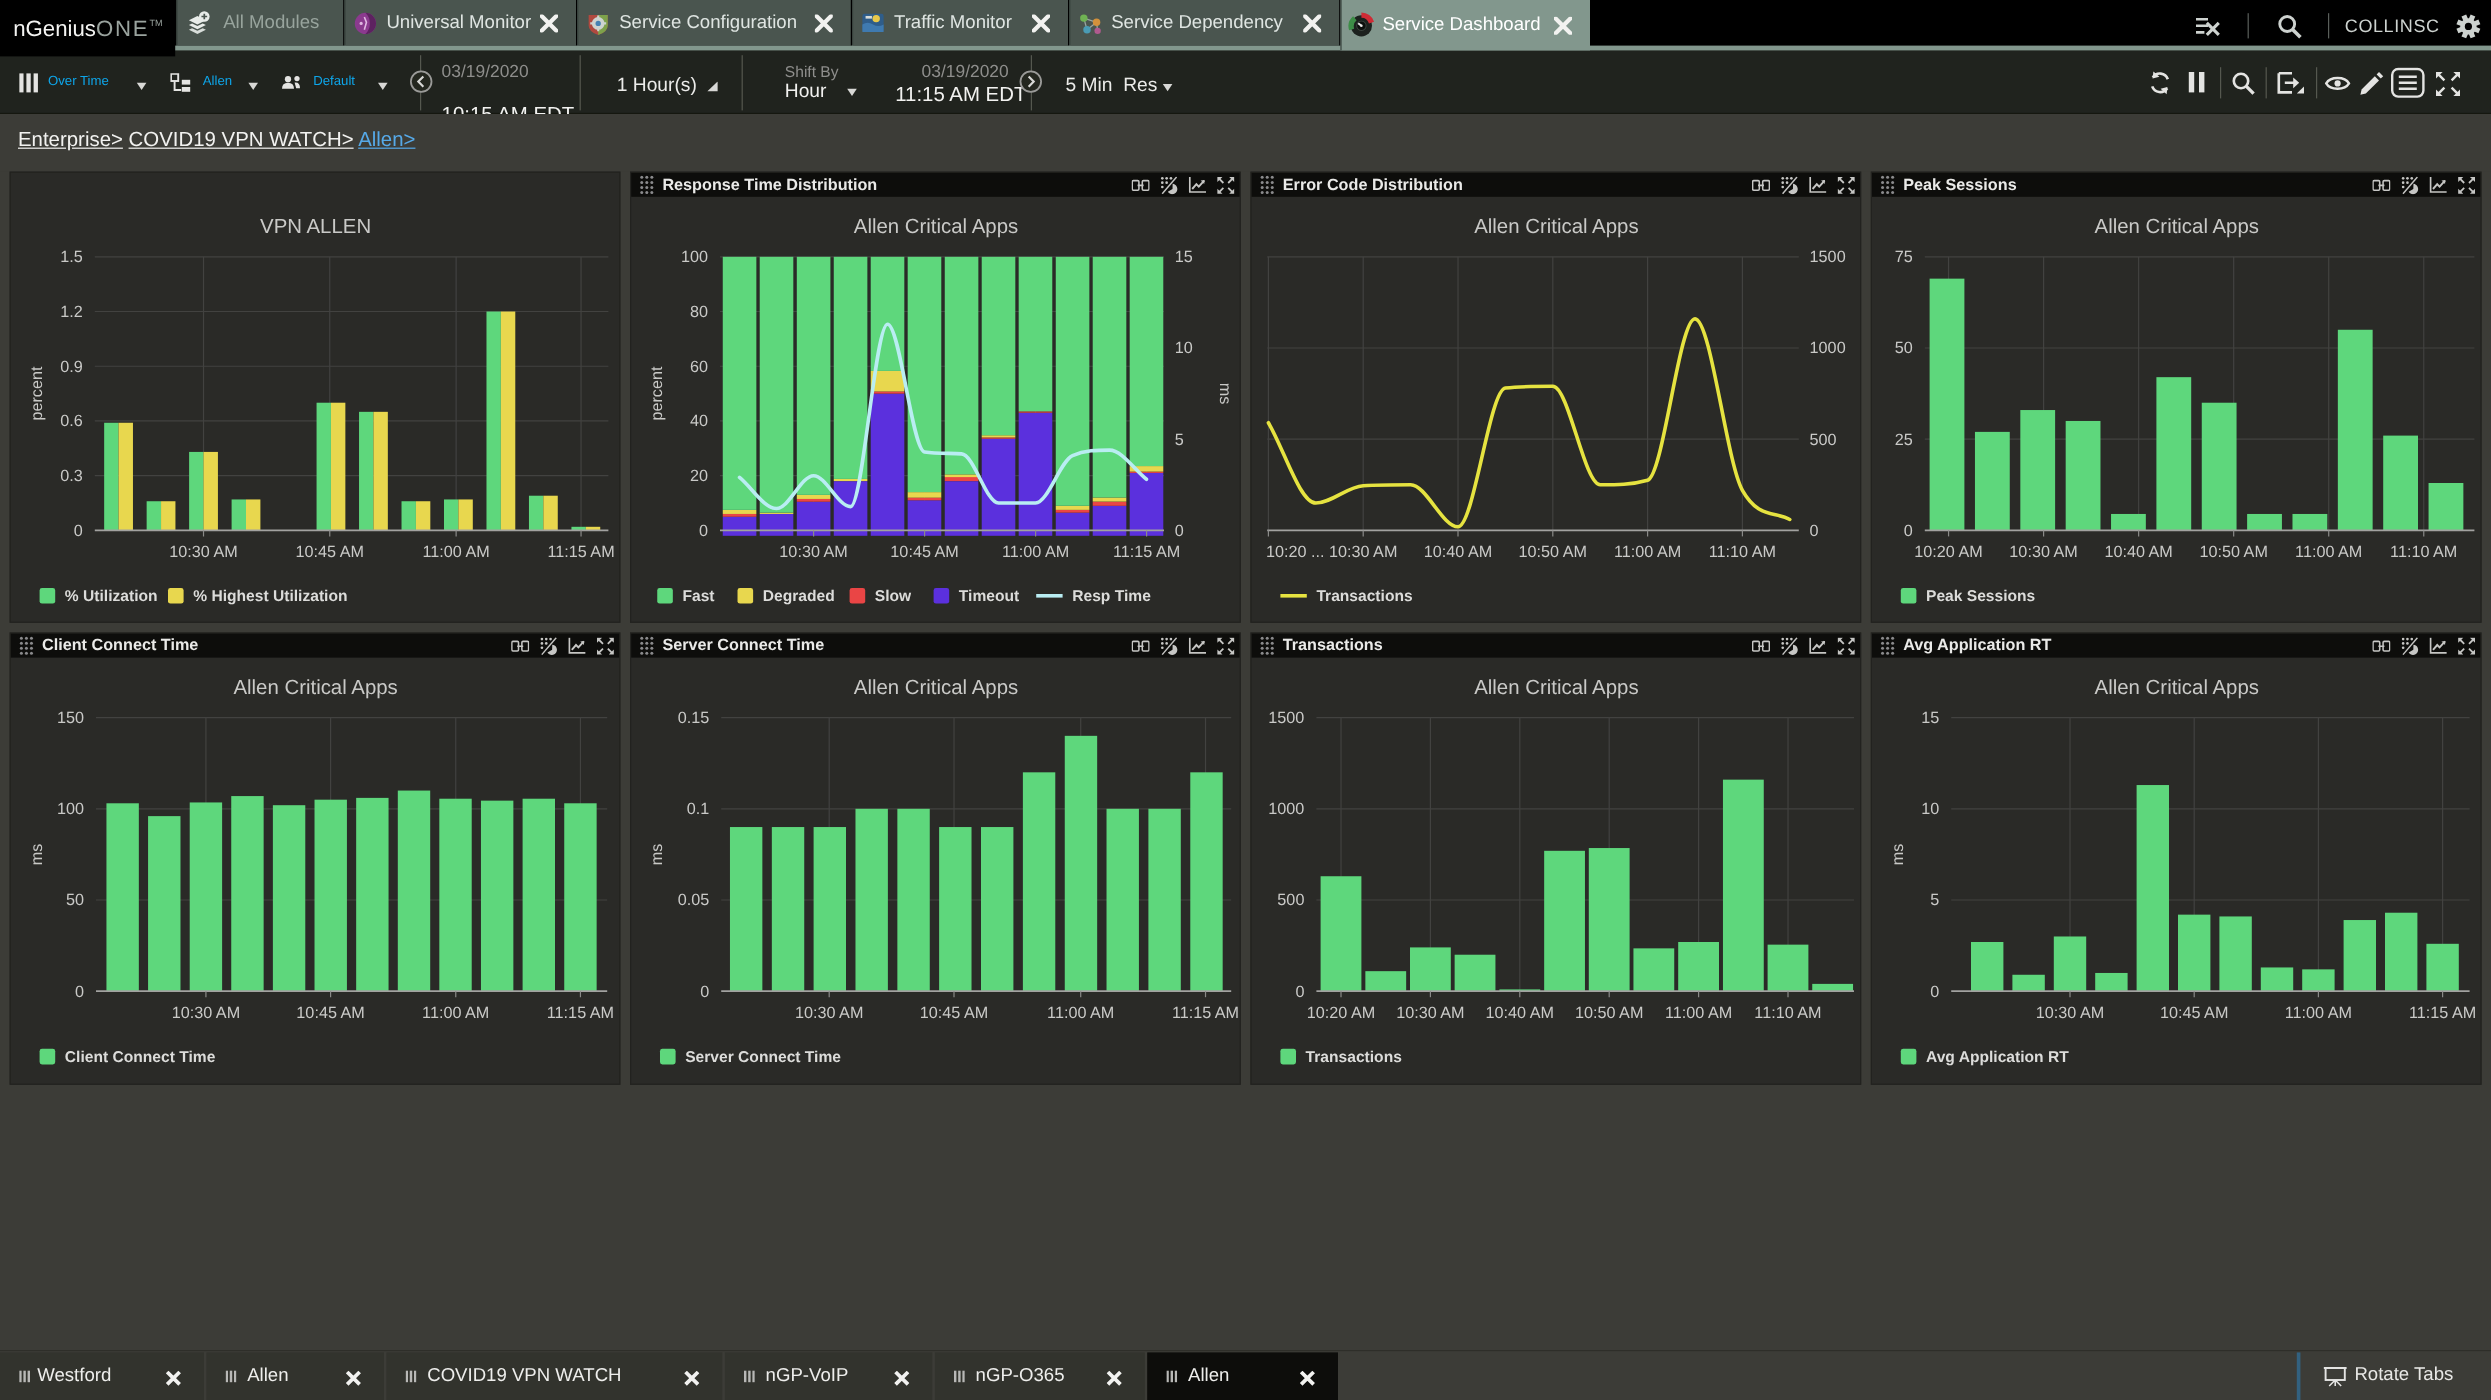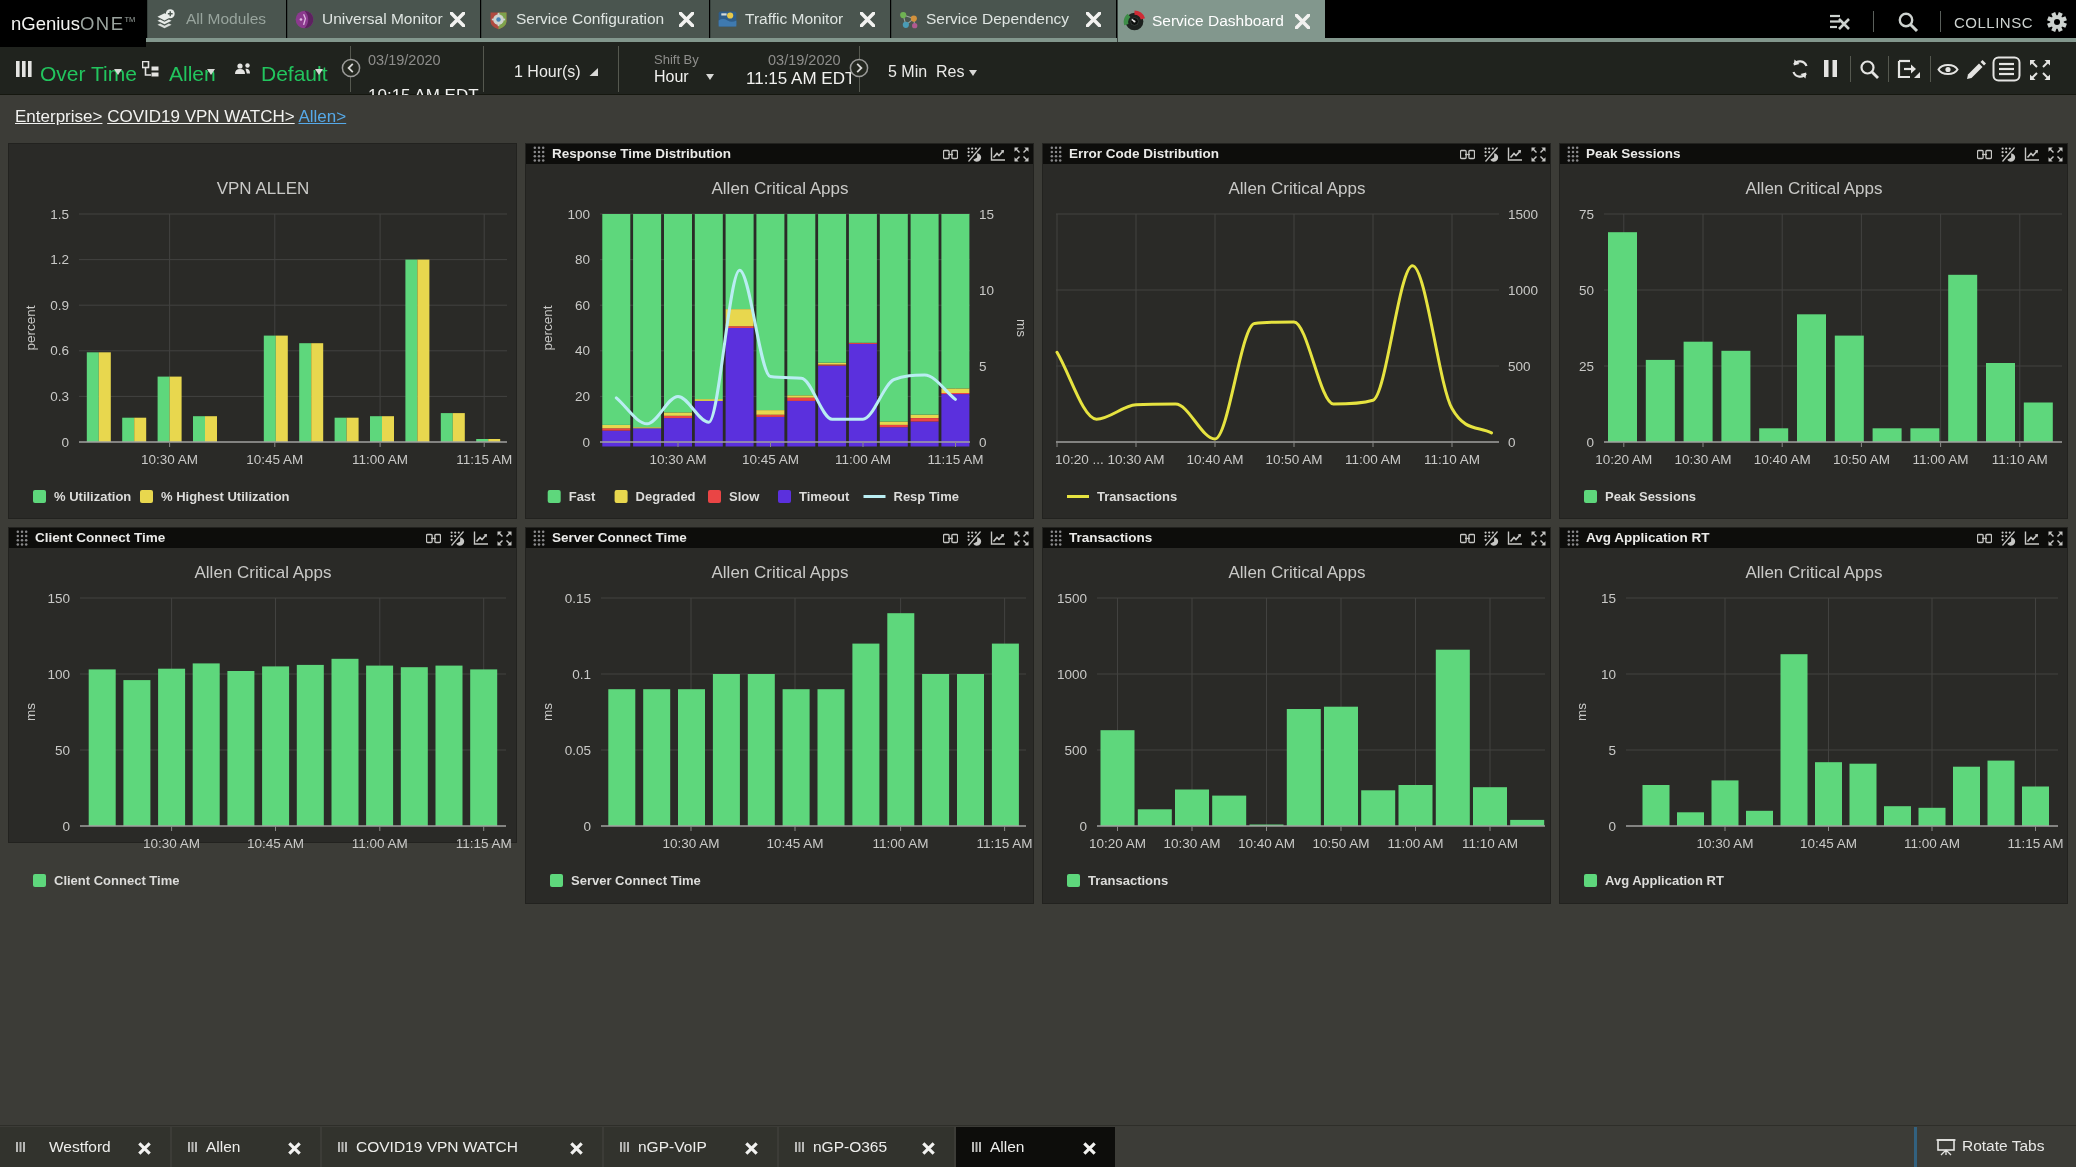--- a/index.html
+++ b/index.html
@@ -5,21 +5,21 @@
 .abs { position:absolute; }
 #topbar { left:0; top:0; width:2076px; height:42px; background:#000; }
 #strip { left:0; top:38px; width:2076px; height:4px; background:#82978d; z-index:3;}
 .mtab { position:absolute; top:0; height:38px; background:#4a554f; display:flex; align-items:center; z-index:2; border-left:1px solid #39433e;}
 .mtab span { color:#dfe5e2; font-size:15.5px; white-space:nowrap; }
 .mtab.dim span { color:#98a49d; }
 .mtab.active { background:#82978d; height:42px; z-index:4;}
 .mtab.active span { color:#ffffff; }
 #logo { position:absolute; left:0; top:0; width:146px; height:47px; background:#000; z-index:3; display:flex; align-items:center;}
 #toolbar { left:0; top:42px; width:2076px; height:53px; background:#20231e; border-bottom:1px solid #15170f; }
-.tbtext { position:absolute; color:#22c55e; font-size:21px; }
+.tbtext { position:absolute; color:#0ea5e9; font-size:11px; }
 .tbdiv { position:absolute; width:1px; background:#55584f; top:46px; height:46px; }
 #crumb { left:0; top:95px; width:2076px; height:48px; background:#3c3c37; }
 .panel { position:absolute; width:509px; background:#2a2a27; border:1px solid #22221f; }
 .phead { position:absolute; left:0; top:0; width:100%; height:20px; background:#0d0d0b; }
 .phead .t { position:absolute; left:26px; top:1.5px; color:#eaeae8; font-size:13.5px; font-weight:600; white-space:nowrap;}
 #botbar { left:0; top:1125px; width:2076px; height:42px; background:#3c3c37; border-top:1px solid #2e2e29;}
 .btab { position:absolute; top:2px; height:40px; background:#32332d; display:flex; align-items:center; }
 .btab span { color:#eeeeec; font-size:15.5px; }
 .btab.active { background:#0d0d0b; }
 svg { display:block; }
@@ -604,21 +604,21 @@
       <text x="63.8" y="300" text-anchor="middle" font-size="13.5" fill="#c9c9c7">10:20 AM</text>
       <text x="143.0" y="300" text-anchor="middle" font-size="13.5" fill="#c9c9c7">10:30 AM</text>
       <text x="222.2" y="300" text-anchor="middle" font-size="13.5" fill="#c9c9c7">10:40 AM</text>
       <text x="301.4" y="300" text-anchor="middle" font-size="13.5" fill="#c9c9c7">10:50 AM</text>
       <text x="380.6" y="300" text-anchor="middle" font-size="13.5" fill="#c9c9c7">11:00 AM</text>
       <text x="459.8" y="300" text-anchor="middle" font-size="13.5" fill="#c9c9c7">11:10 AM</text>
       <rect x="24" y="326" width="13" height="13" rx="2" fill="#5ed77c"></rect>
       <text x="45" y="337" font-size="13" font-weight="600" fill="#dcdcda">Peak Sessions</text>
     </svg>
 </div>
-<div class="panel" style="left:8px;top:527px;height:316px">
+<div class="panel" style="left:8px;top:527px;height:377px">
 <div class="phead">
 <svg width="13" height="17" style="position:absolute;left:7px;top:2px">
         <use href="#ic-dots"></use>
       </svg>
 <div class="t">Client Connect Time</div>
 <svg width="15" height="15" style="position:absolute;left:417.0px;top:2.5px">
         <use href="#ic-compare"></use>
       </svg>
 <svg width="15" height="15" style="position:absolute;left:440.5px;top:2.5px">
         <use href="#ic-pie"></use>
@@ -851,21 +851,21 @@
 <div class="abs" id="botbar"></div>
 <div class="abs" style="top:1125px">
 <div class="btab" style="left:0px;width:170px">
       <svg width="9" height="10" style="margin-left:16px">
         <g fill="#b8b8b6">
           <rect x="0" y="0" width="2" height="10"></rect>
           <rect x="3.5" y="0" width="2" height="10"></rect>
           <rect x="7" y="0" width="2" height="10"></rect>
         </g>
       </svg>
-      <span style="margin-left:24px">Westford</span>
+      <span style="margin-left:6px">Westford</span>
       <svg width="13" height="13" viewBox="0 0 10 10" style="position:absolute;right:19px;top:15px">
         <path d="M1,1 L9,9 M9,1 L1,9" stroke="#f2f2f0" stroke-width="2.4"></path>
       </svg>
     </div>
 <div class="btab" style="left:172px;width:148px">
       <svg width="9" height="10" style="margin-left:16px">
         <g fill="#b8b8b6">
           <rect x="0" y="0" width="2" height="10"></rect>
           <rect x="3.5" y="0" width="2" height="10"></rect>
           <rect x="7" y="0" width="2" height="10"></rect>

